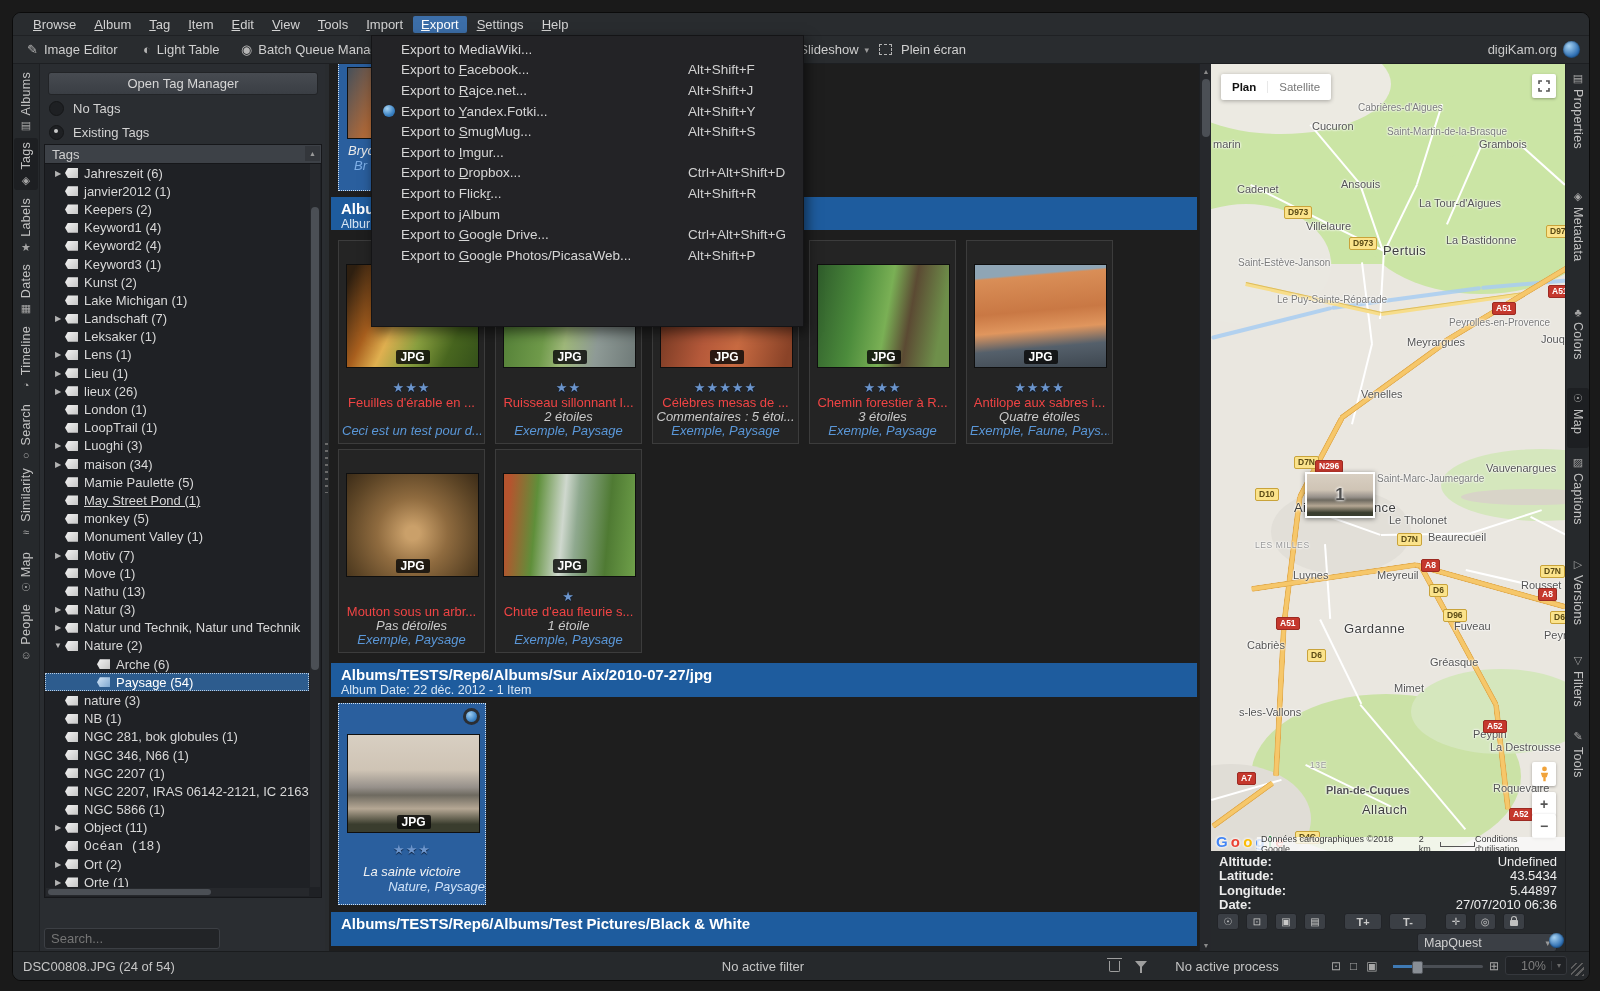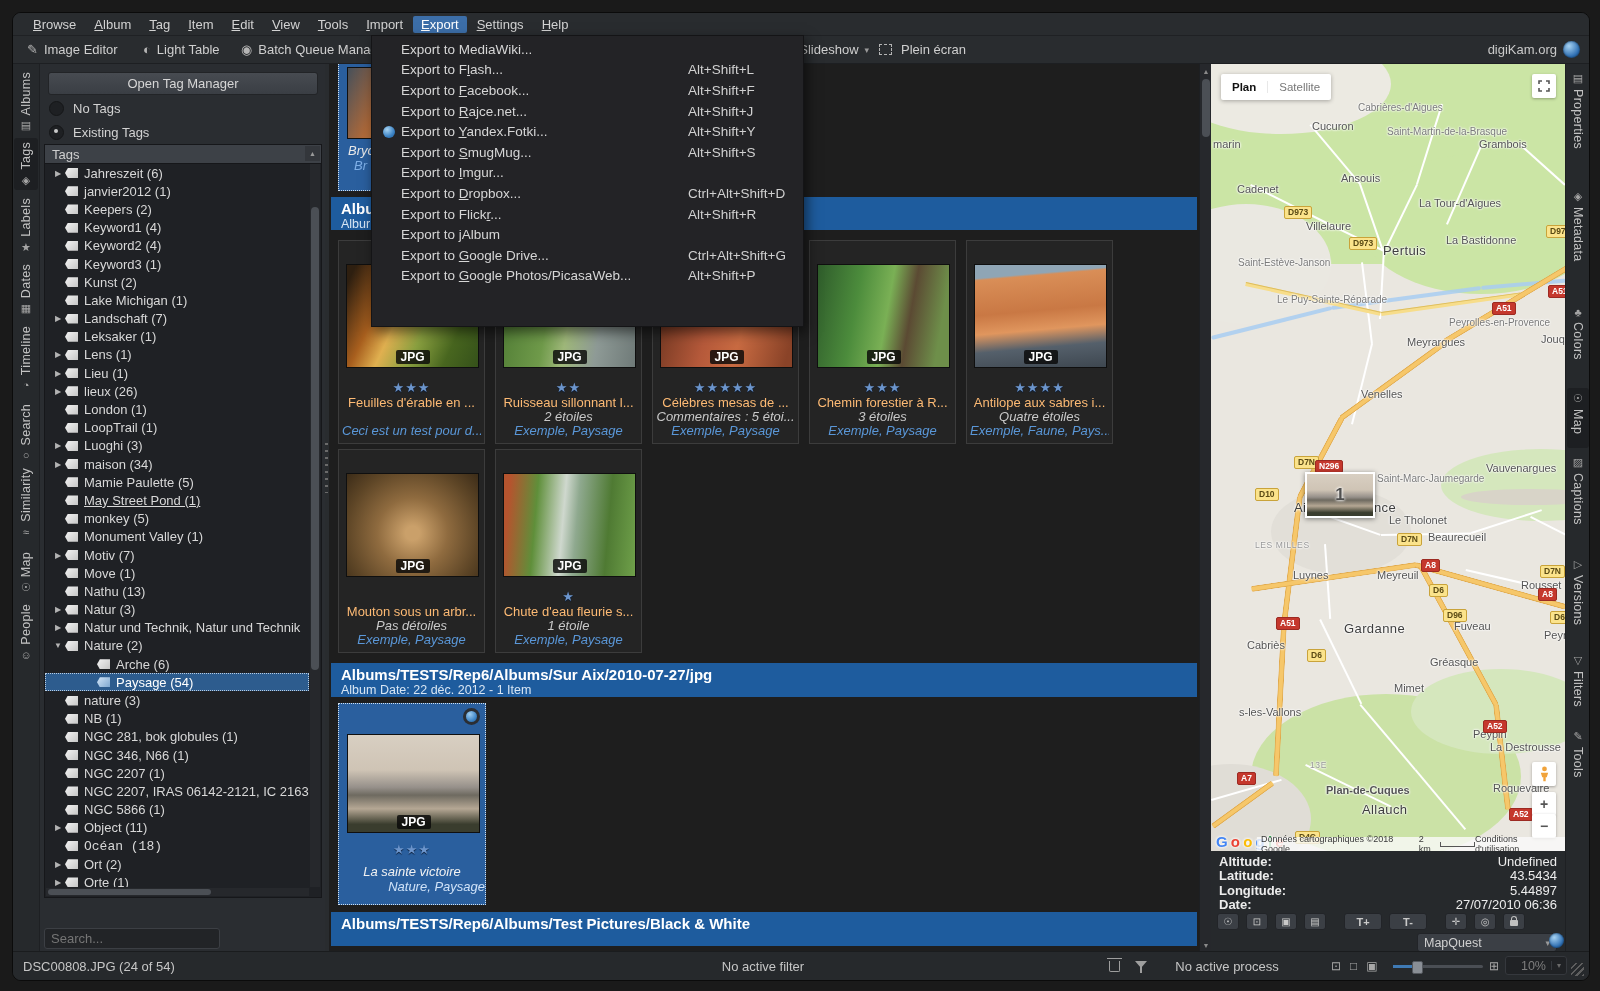--- a/index.html
+++ b/index.html
@@ -64,21 +64,21 @@
   .main{position:absolute;left:316px;top:51px;width:870px;bottom:28px;background:#1e1e1e;overflow:hidden;}
   .album-header{position:absolute;left:2px;width:866px;background:#1e5c9e;color:#fff;padding:3px 10px;box-sizing:border-box;}
   .ah-title{font-size:15px;font-weight:bold;white-space:nowrap;overflow:hidden;}
   .ah-sub{font-size:12.5px;color:#d8e6f4;}
   .crow{position:absolute;left:9px;display:flex;gap:10px;}
   .card{width:147px;height:204px;background:#242424;border:1px solid #3c3c3c;position:relative;flex:none;box-sizing:border-box;}
   .cimg{position:absolute;left:7px;top:23px;width:131px;height:102px;border:1px solid #0f0f0f;}
   .jpg{position:absolute;bottom:3px;left:50%;transform:translateX(-50%);background:rgba(8,8,8,.82);color:#fff;font-weight:bold;font-size:12px;padding:0 5px;border-radius:2px;}
   .stars{position:absolute;top:139px;left:0;width:100%;text-align:center;color:#6c95cc;font-size:13px;text-shadow:0 1px 1px #0b1d38;letter-spacing:1px;height:14px;}
   .t1,.t2,.t3{position:absolute;left:3px;right:3px;text-align:center;white-space:nowrap;overflow:hidden;font-size:13px;}
-  .t1{top:154px;color:#fdba74;}
+  .t1{top:154px;color:#ef4444;}
   .t2{top:168px;font-style:italic;color:#c9c9c9;}
   .t3{top:182px;font-style:italic;color:#5a97d8;}
   .pcard{position:absolute;left:9px;top:-10px;width:148px;height:137px;background:#2a5f9e;border:1px dotted #cfe0f0;box-sizing:border-box;}
   .pimg{position:absolute;left:8px;top:12px;width:124px;height:70px;background:linear-gradient(115deg,#46505a 0%,#b06a3a 30%,#d08a4a 52%,#7d8f5a 72%,#3f4a36 100%);border:1px solid #101010;}
   .pl1{position:absolute;left:9px;top:88px;font-style:italic;color:#e8e8e8;}
   .pl2{position:absolute;left:15px;top:103px;font-style:italic;color:#7fb0e8;}
   .selcard{position:absolute;left:9px;top:639px;width:148px;height:202px;background:#2a5f9e;border:1px dotted #cfe0f0;box-sizing:border-box;}
   .selcard .cimg{left:8px;top:30px;width:131px;height:97px;}
   .selcard .stars{top:138px;}
   .st{position:absolute;top:160px;left:0;width:100%;text-align:center;font-style:italic;color:#f2f2f2;}
@@ -717,21 +717,21 @@
         <span class="lbl town" style="left: 101px; top: 56px;">Cucuron</span>
 
         <span class="lbl" style="left: 176px; top: 62px;">Saint-Martin-de-la-Brasque</span>
 
         <span class="lbl town" style="left: 268px; top: 74px;">Grambois</span>
 
         <span class="lbl town" style="left: 2px; top: 74px;">marin</span>
 
         <span class="lbl town" style="left: 26px; top: 119px;">Cadenet</span>
 
-        <span class="lbl town" style="left: 130px; top: 108px;">Ansouis</span>
+        <span class="lbl town" style="left: 130px; top: 114px;">Ansouis</span>
 
         <span class="lbl town" style="left: 208px; top: 133px;">La Tour-d'Aigues</span>
 
         <span class="lbl town" style="left: 95px; top: 156px;">Villelaure</span>
 
         <span class="lbl town" style="left: 235px; top: 170px;">La Bastidonne</span>
 
         <span class="lbl big" style="left: 172px; top: 179px;">Pertuis</span>
 
         <span class="lbl" style="left: 27px; top: 193px;">Saint-Estève-Janson</span>
@@ -1010,27 +1010,20 @@
   <div class="menu">
 
       <div class="mi">
         <span class="mi-ico">
             <i></i>
           </span>
         <span class="mi-label">Export to MediaWiki...</span>
         <span class="mi-sc"></span>
       </div>
 
-      <div class="mi">
-        <span class="mi-ico">
-            <i></i>
-          </span>
-        <span class="mi-label">Export to F<span class="u">l</span>ash...</span>
-        <span class="mi-sc">Alt+Shift+L</span>
-      </div>
 
       <div class="mi">
         <span class="mi-ico">
             <i></i>
           </span>
         <span class="mi-label">Export to <span class="u">F</span>acebook...</span>
         <span class="mi-sc">Alt+Shift+F</span>
       </div>
 
       <div class="mi">

